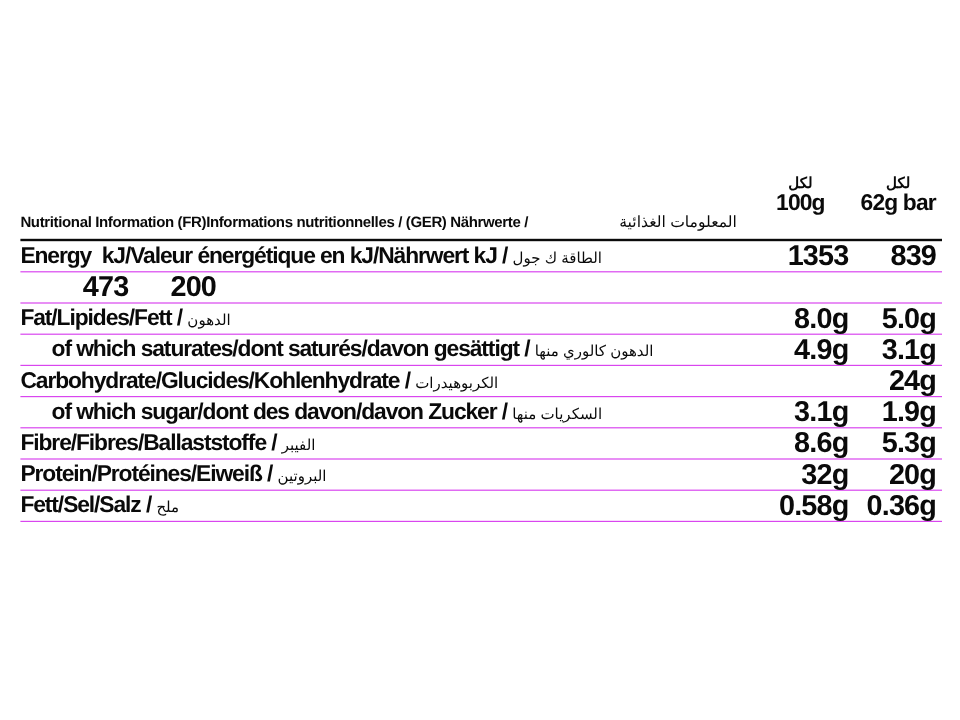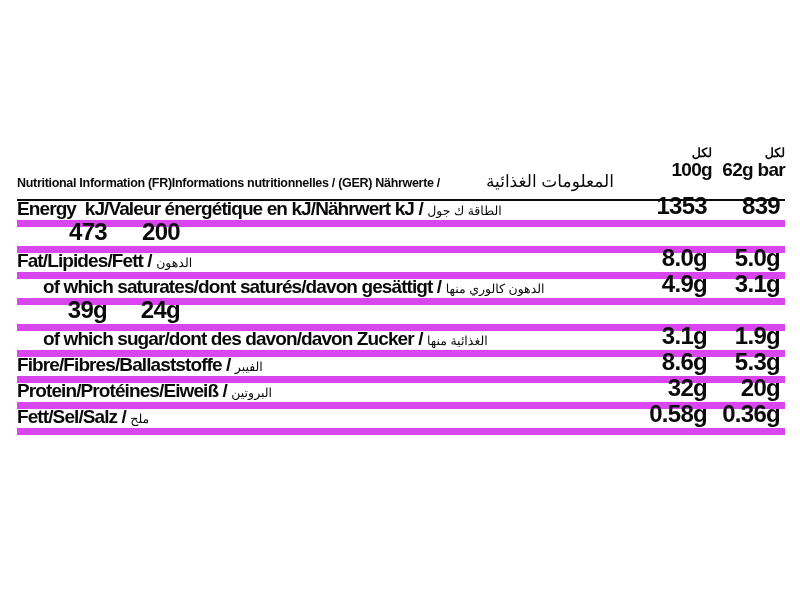--- a/index.html
+++ b/index.html
@@ -38,49 +38,49 @@
     min-width: 0;
   }
   .thead-latin {
     font-size: 12.5px;
     font-weight: bold;
     letter-spacing: -0.3px;
     white-space: pre;
   }
   .thead-arabic {
     margin-left: auto;
-    font-size: 17px;
+    font-size: 13px;
     padding-right: 8px;
     white-space: nowrap;
   }
   .colhead {
-    text-align: right;
+    text-align: center;
     line-height: 1.02;
     padding-bottom: 20px;
   }
   .colhead .per {
     font-size: 12.5px;
     font-weight: bold;
   }
   .colhead .unit {
     font-size: 19px;
     font-weight: bold;
     letter-spacing: -0.7px;
     white-space: nowrap;
   }
   .col-100g { width: 90px; }
   .col-bar  { width: 73px; }
   .ntable { padding-right: 0; }
   
   .row {
     display: flex;
-    align-items: flex-end;
+    align-items: center;
     box-sizing: border-box;
     height: 26px;
-    border-bottom: 7px solid #d946ef;
+    border-bottom: 1px solid #d946ef;
   }
   .lbl {
     flex: 1;
     min-width: 0;
     white-space: nowrap;
     font-size: 19px;
     font-weight: bold;
     letter-spacing: -0.9px;
   }
   .lbl .lat { white-space: pre; }
@@ -138,26 +138,26 @@
       <div class="val v2">5.0g</div>
     </div>
 
     <div class="row indent">
       <div class="lbl"><span class="lat">of which saturates/dont saturés/davon gesättigt / </span><span class="ar" dir="rtl">الدهون كالوري منها</span></div>
       <div class="val v1">4.9g</div>
       <div class="val v2">3.1g</div>
     </div>
 
     <div class="row">
-      <div class="val v1">39g</div>
+      <div class="lbl"><span class="lat">Carbohydrate/Glucides/Kohlenhydrate / </span><span class="ar" dir="rtl">الكربوهيدرات</span></div>
       <div class="val v2">24g</div>
     </div>
 
     <div class="row indent">
-      <div class="lbl"><span class="lat">of which sugar/dont des davon/davon Zucker / </span><span class="ar" dir="rtl">الغذائية منها</span></div>
+      <div class="lbl"><span class="lat">of which sugar/dont des davon/davon Zucker / </span><span class="ar" dir="rtl">السكريات منها</span></div>
       <div class="val v1">3.1g</div>
       <div class="val v2">1.9g</div>
     </div>
 
     <div class="row">
       <div class="lbl"><span class="lat">Fibre/Fibres/Ballaststoffe / </span><span class="ar" dir="rtl">الفيبر</span></div>
       <div class="val v1">8.6g</div>
       <div class="val v2">5.3g</div>
     </div>
 

